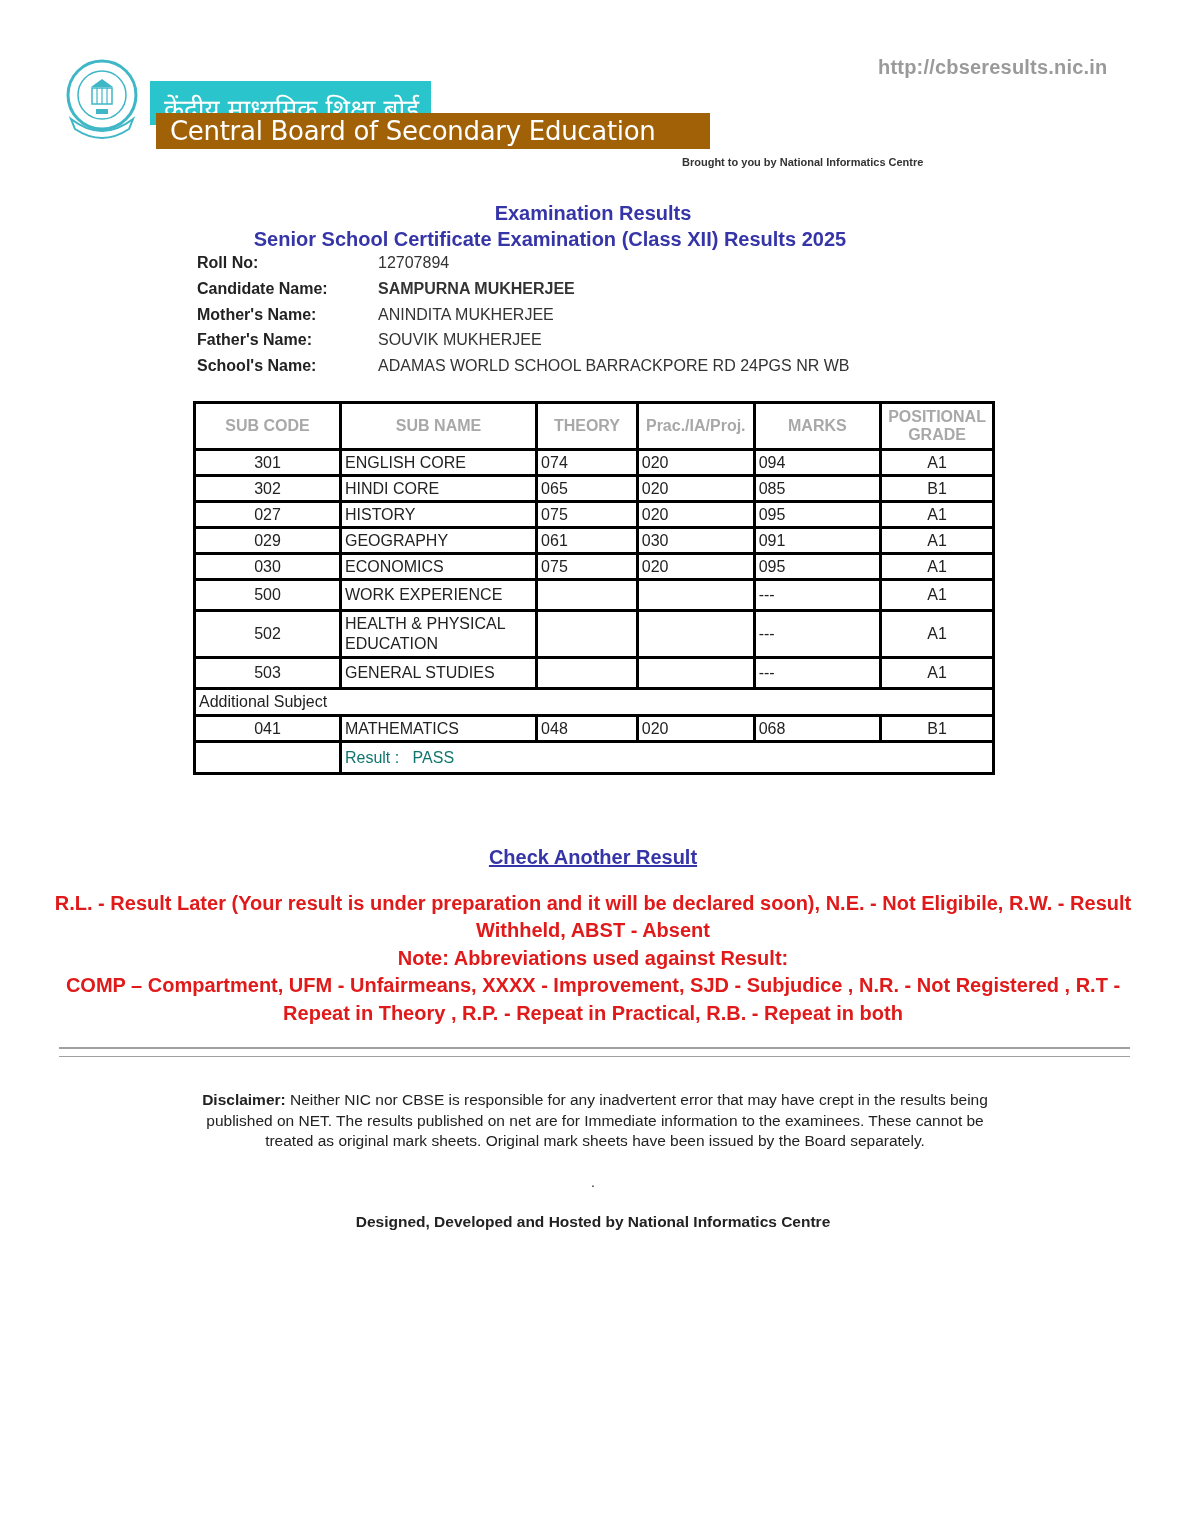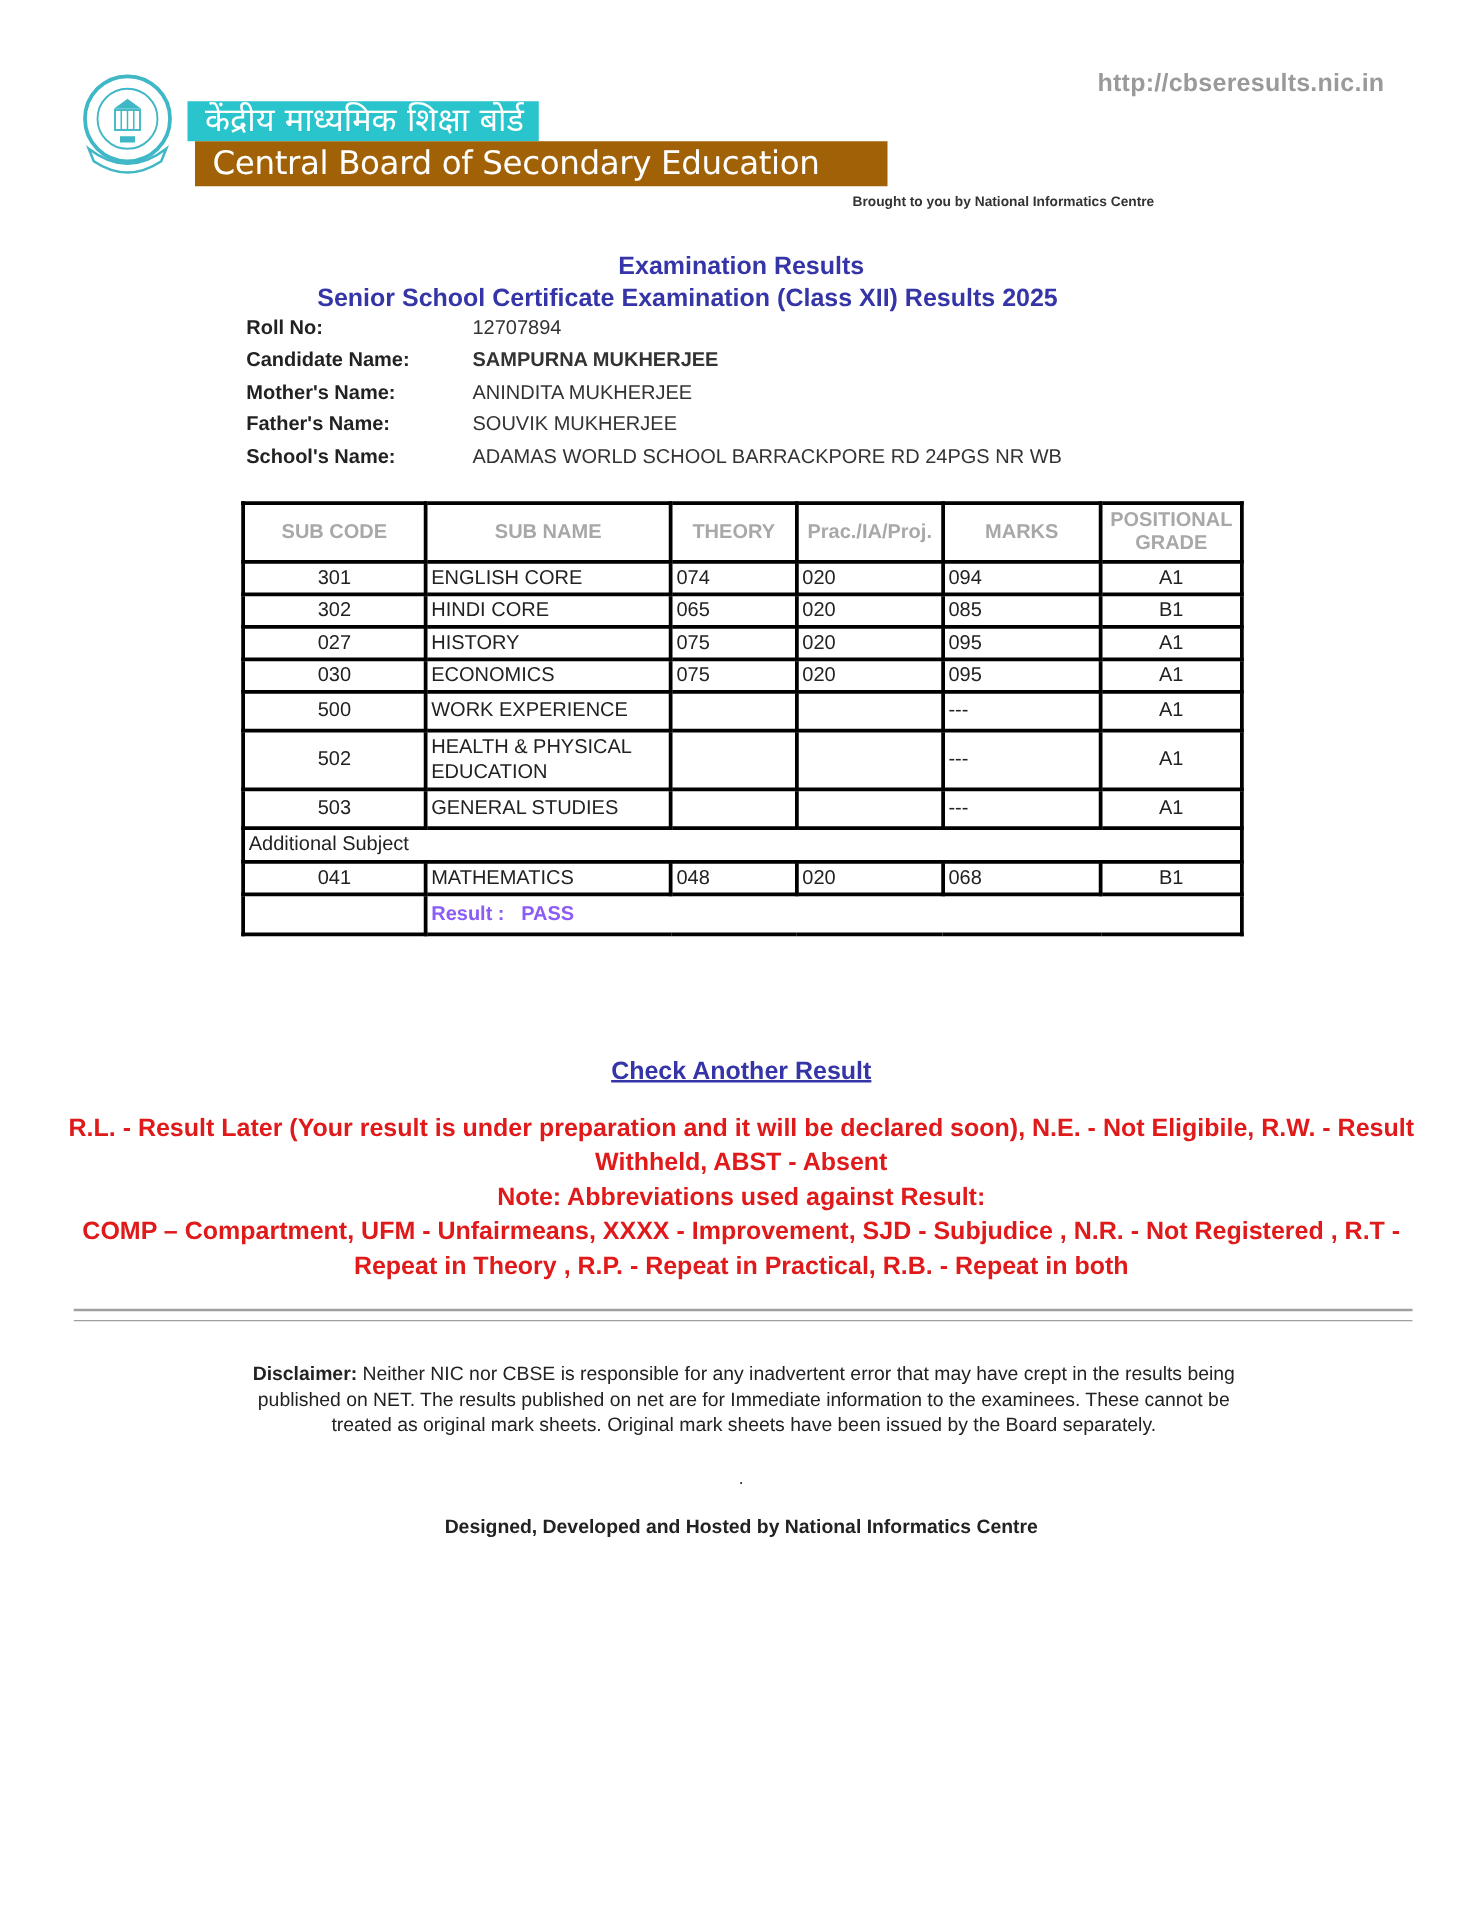--- a/index.html
+++ b/index.html
@@ -1,39 +1,39 @@
 <!DOCTYPE html>
 <html><head>
 <meta charset="utf-8">
 <style>
   html, body { margin: 0; padding: 0; background: #ffffff; }
   body { width: 1186px; height: 1536px; position: relative; font-family: "Liberation Sans", sans-serif; color: #222; overflow: hidden; }
   .abs { position: absolute; }
   .site-url { left: 878px; top: 56px; font-size: 20px; font-weight: bold; color: #9a9a9a; letter-spacing: 0.2px; }
   .logo { left: 63px; top: 57px; width: 78px; height: 88px; }
-  .hindi-band { left: 150px; top: 81px; height: 32px; background: #29c4cc; color: #fff; font-size: 26px; padding: 0 12px 0 14px; line-height: 32px; font-family: "DejaVu Sans", sans-serif; }
+  .hindi-band { left: 150px; top: 81px; height: 32px; background: #29c4cc; color: #fff; font-size: 26px; padding: 12px 12px 0 14px; line-height: 32px; font-family: "DejaVu Sans", sans-serif; }
   .eng-band { left: 156px; top: 113px; height: 36px; width: 554px; background: #a16207; color: #fff; font-size: 26px; line-height: 36px; padding-left: 14px; box-sizing: border-box; font-family: "DejaVu Sans", sans-serif; letter-spacing: -0.3px; }
   .brought { left: 682px; top: 156px; font-size: 11px; font-weight: bold; color: #333; }
   .exam-title { left: 0; width: 1186px; text-align: center; top: 202px; font-size: 20px; font-weight: bold; color: #3535a8; }
   .exam-sub { left: 0; width: 1100px; text-align: center; top: 228px; font-size: 20px; font-weight: bold; color: #3535a8; }
   .info { left: 197px; top: 254px; font-size: 16px; }
   .info-row { height: 25.8px; display: flex; }
   .info-label { width: 181px; font-weight: bold; color: #222; }
   .info-value { color: #333; }
   .info-value.bold { font-weight: bold; }
   table.marks { position: absolute; left: 193px; top: 401px; width: 802px; border-collapse: collapse; font-size: 16px; }
   table.marks td, table.marks th { border: 3px solid #000; padding: 0 3px; }
   table.marks th { height: 44px; font-weight: bold; color: #a8a8a8; text-align: center; font-size: 16px; }
   table.marks th.center { text-align: center; }
   table.marks td { height: 23px; color: #222; }
   table.marks td.center { text-align: center; }
   table.marks tr.tall td { height: 28px; }
   table.marks tr.double td { height: 44px; line-height: 20px; }
   table.marks td.addl { height: 24px; }
-  table.marks td.result { color: #8b5cf6; font-weight: bold; height: 29px; }
+  table.marks td.result { color: #0f766e; font-weight: normal; height: 29px; }
   .check-link { left: 0; width: 1186px; text-align: center; top: 846px; }
   .check-link a { font-size: 20px; font-weight: bold; color: #3535a8; text-decoration: underline; }
   .note { left: 40px; width: 1106px; text-align: center; top: 890px; color: #e01a1a; font-weight: bold; font-size: 20px; line-height: 27.4px; }
   .hr1 { left: 59px; width: 1071px; top: 1047px; height: 2px; background: #a0a0a0; }
   .hr2 { left: 59px; width: 1071px; top: 1056px; height: 1px; background: #a0a0a0; }
   .disclaimer { left: 198px; width: 794px; text-align: center; top: 1090px; font-size: 15.5px; line-height: 20.5px; color: #222; }
   .dot { left: 0; width: 1186px; text-align: center; top: 1174px; font-size: 14px; }
   .designed { left: 0; width: 1186px; text-align: center; top: 1213px; font-size: 15.5px; font-weight: bold; color: #222; }
 </style>
 </head>
@@ -121,20 +121,28 @@
   </tr>
   <tr>
     <td class="center">027</td>
     <td>HISTORY</td>
     <td>075</td>
     <td>020</td>
     <td>095</td>
     <td class="center">A1</td>
   </tr>
   <tr>
+    <td class="center">029</td>
+    <td>GEOGRAPHY</td>
+    <td>061</td>
+    <td>030</td>
+    <td>091</td>
+    <td class="center">A1</td>
+  </tr>
+  <tr>
     <td class="center">030</td>
     <td>ECONOMICS</td>
     <td>075</td>
     <td>020</td>
     <td>095</td>
     <td class="center">A1</td>
   </tr>
   <tr class="tall">
     <td class="center">500</td>
     <td>WORK EXPERIENCE</td>

